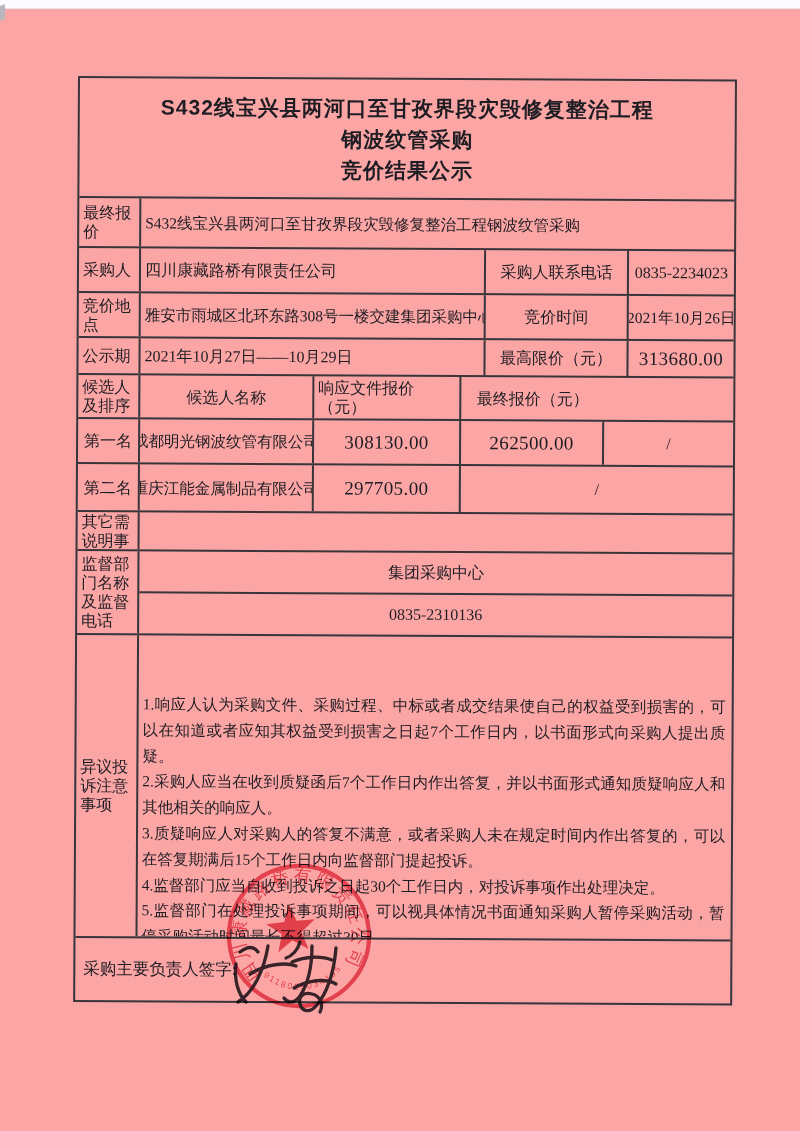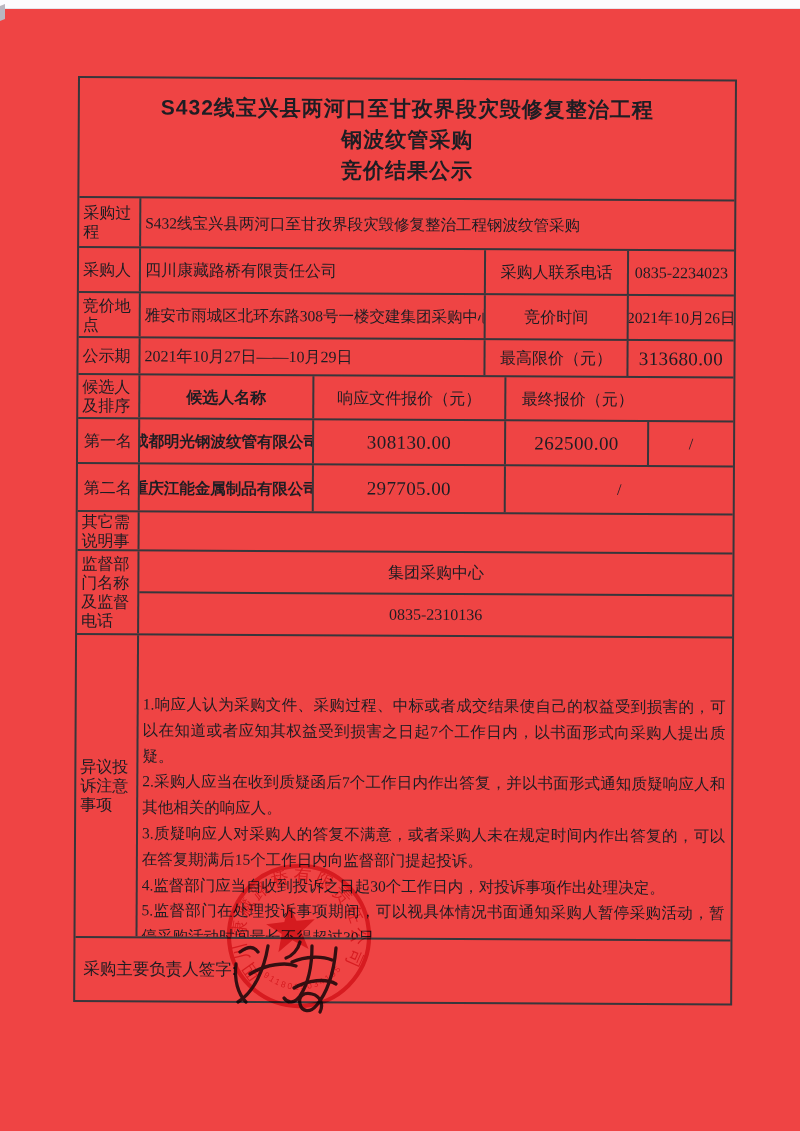--- a/index.html
+++ b/index.html
@@ -4,21 +4,21 @@
 <style>
   * { margin:0; padding:0; box-sizing:border-box; }
   html,body { width:800px; height:1131px; }
   body {
     font-family:"Liberation Serif", serif;
     color:#1e1d23;
     background:#f6f5f9;
     position:relative;
     overflow:hidden;
   }
-  .page { position:absolute; inset:0; background:#ef4444; }
+  .page { position:absolute; inset:0; background:#fca5a5; }
   .scan-top-strip {
     position:absolute; top:0; left:0; width:100%; height:9px;
     background:#fcfbfd; border-bottom:1px solid #e7e5ec;
   }
   .scan-corner-tick {
     position:absolute; left:0; top:5px; width:5px; height:15px;
     background:#b9b6c0; transform:skewY(-20deg);
   }
   
   .doc {
@@ -32,22 +32,22 @@
   .cell {
     border-right:2px solid #38363b;
     display:flex; align-items:center;
     padding:2px 4px; overflow:hidden;
   }
   .cell:last-child { border-right:none; }
   .w-label  { width:62px; flex:none; }
   .w-value  { width:345px; flex:none; }
   .w-sublab { width:143px; flex:none; }
   .w-rest   { flex:1; }
-  .w-cname  { width:174px; flex:none;font-weight:bold; }
-  .w-cdoc   { width:192px; flex:none; }
+  .w-cname  { width:174px; flex:none; }
+  .w-cdoc   { width:147px; flex:none; }
   .center { justify-content:center; text-align:left; }
   .fs16 { font-size:16px; line-height:19px; }
   .fs15 { font-size:15.5px; line-height:19px; white-space:nowrap; }
   .num  { font-size:19px; letter-spacing:0.4px; }
   
   .h-title { height:120px; }
   .h-r1 { height:50px; }
   .h-r2 { height:45px; }
   .h-r3 { height:45px; }
   .h-r4 { height:37px; }
@@ -103,21 +103,21 @@
 
     <div class="row h-title">
       <div class="cell title-cell">
         <div class="title-line">S432线宝兴县两河口至甘孜界段灾毁修复整治工程</div>
         <div class="title-line">钢波纹管采购</div>
         <div class="title-line">竞价结果公示</div>
       </div>
     </div>
 
     <div class="row h-r1">
-      <div class="cell w-label fs16">采购过程</div>
+      <div class="cell w-label fs16">最终报价</div>
       <div class="cell w-rest fs15">S432线宝兴县两河口至甘孜界段灾毁修复整治工程钢波纹管采购</div>
     </div>
 
     <div class="row h-r2">
       <div class="cell w-label fs16">采购人</div>
       <div class="cell w-value fs16">四川康藏路桥有限责任公司</div>
       <div class="cell w-sublab fs16 center">采购人联系电话</div>
       <div class="cell w-rest fs16 center">0835-2234023</div>
     </div>
 

